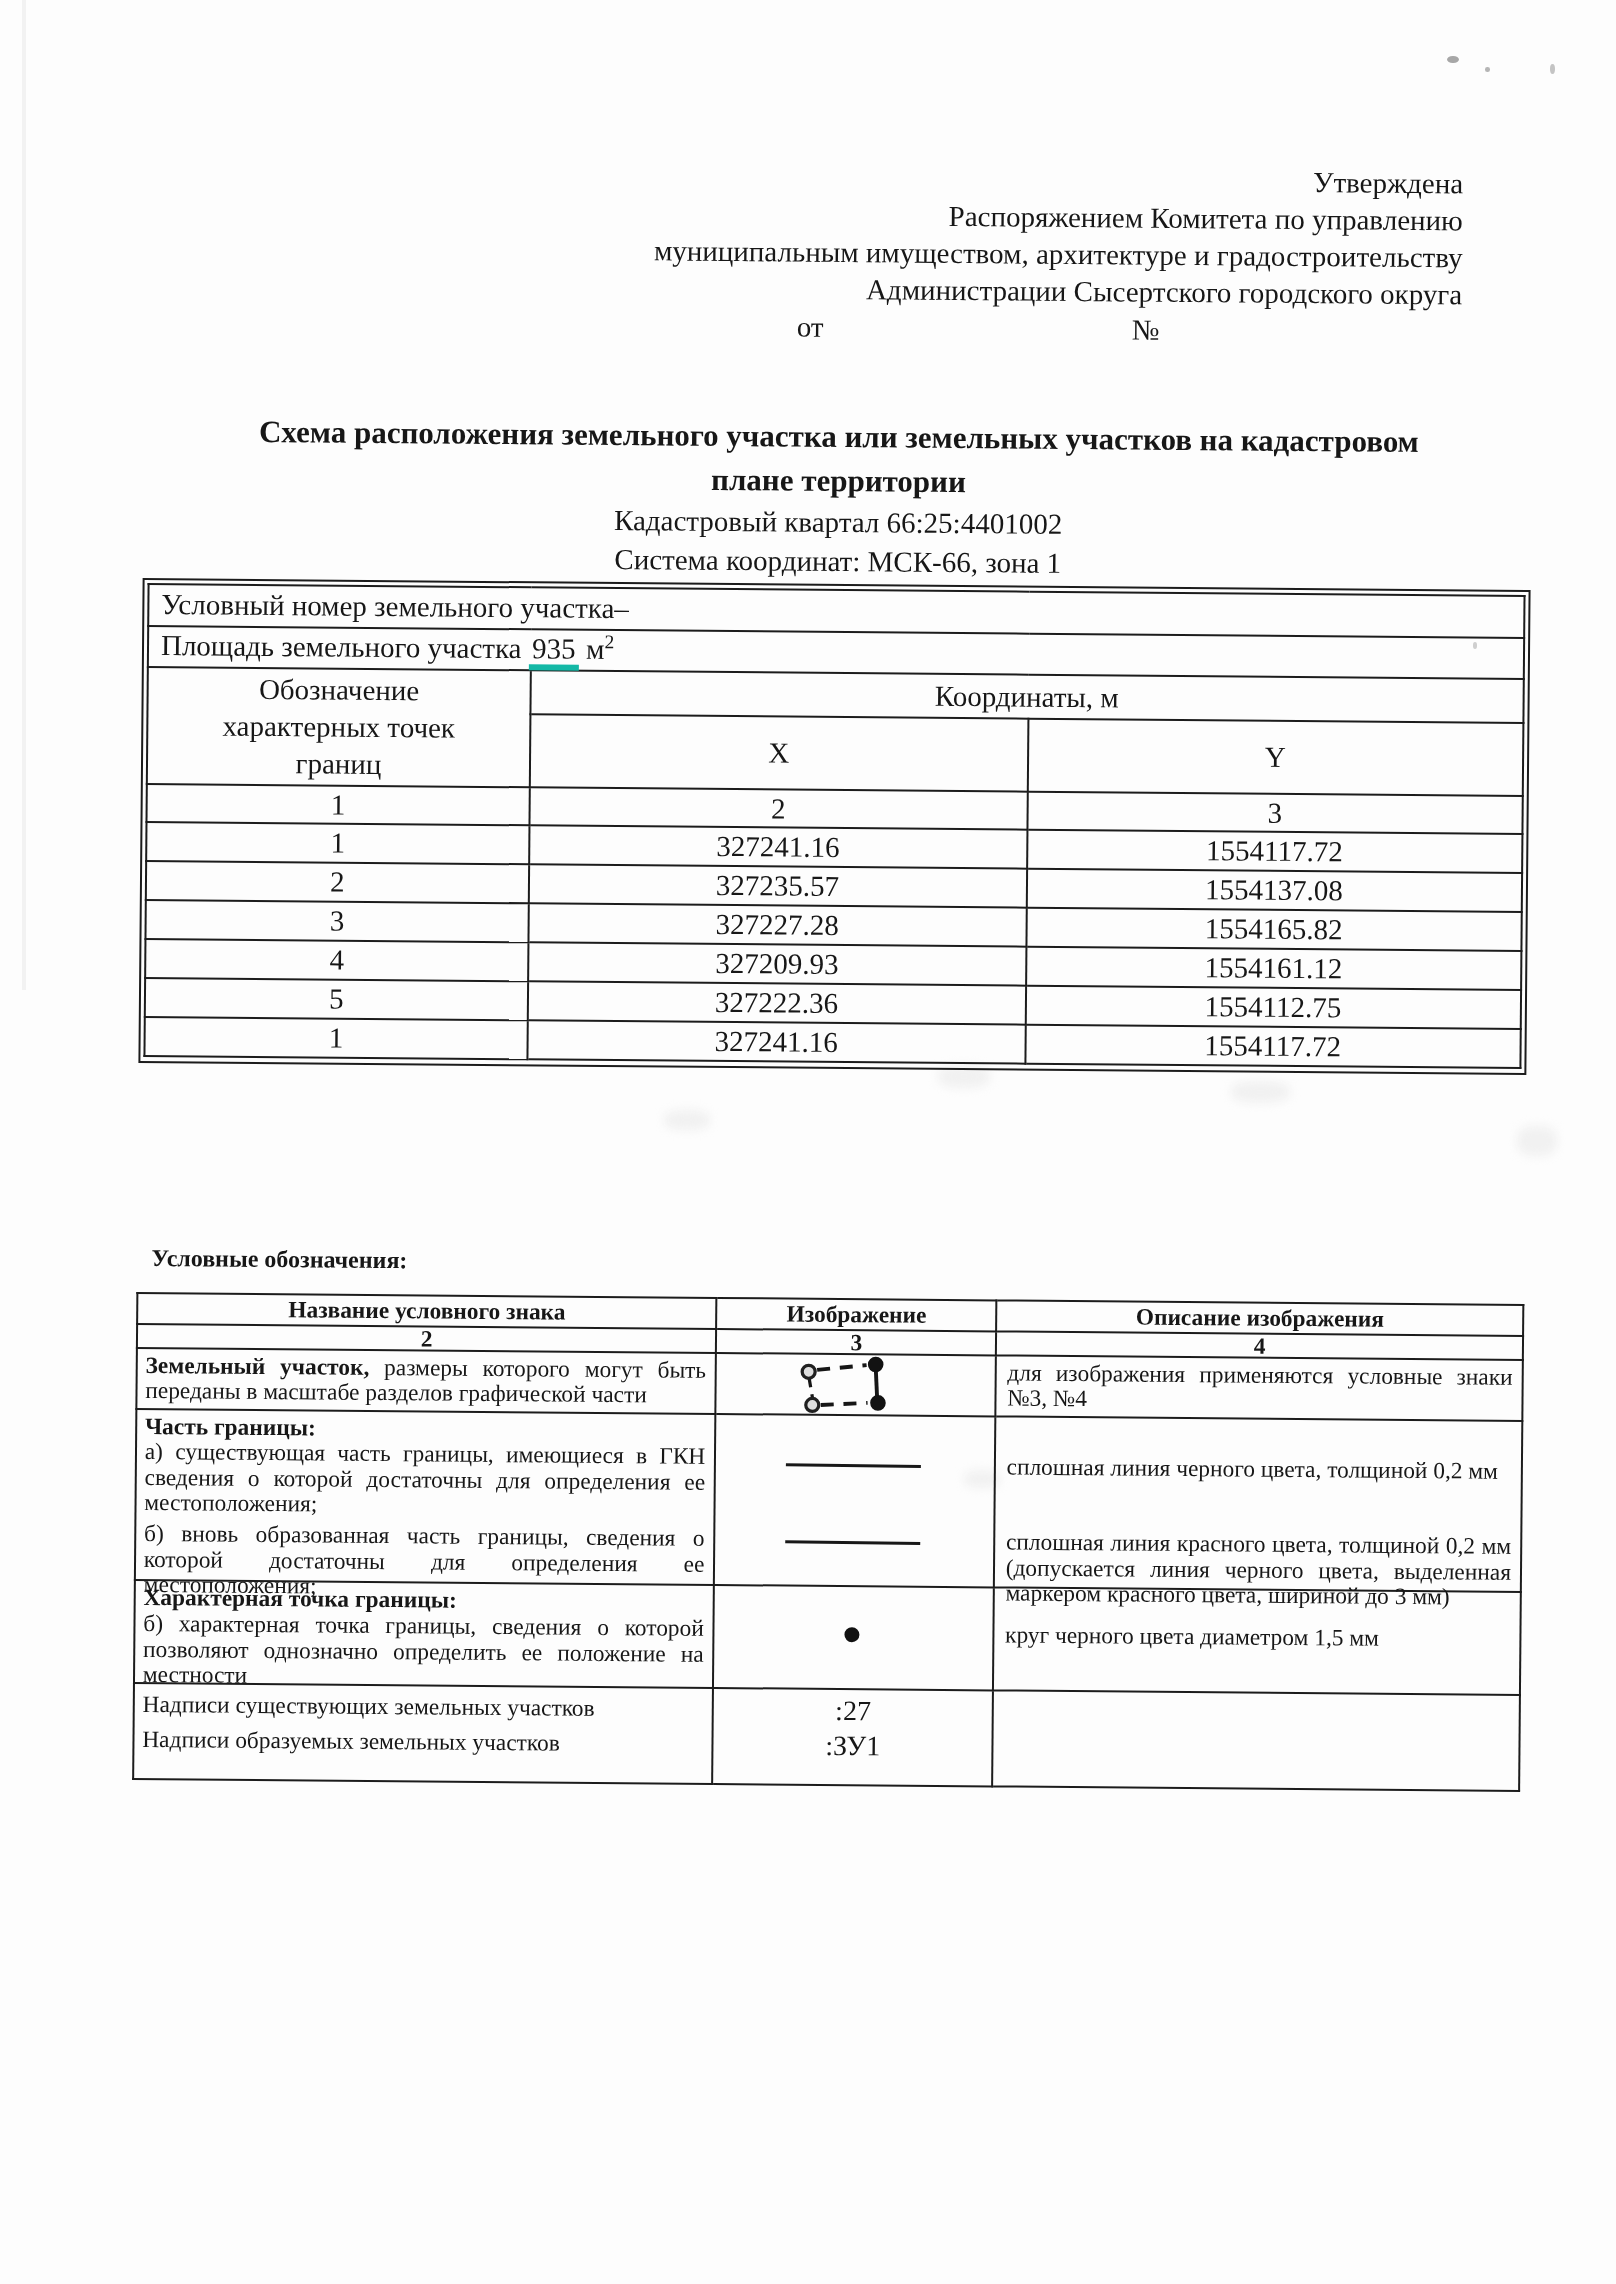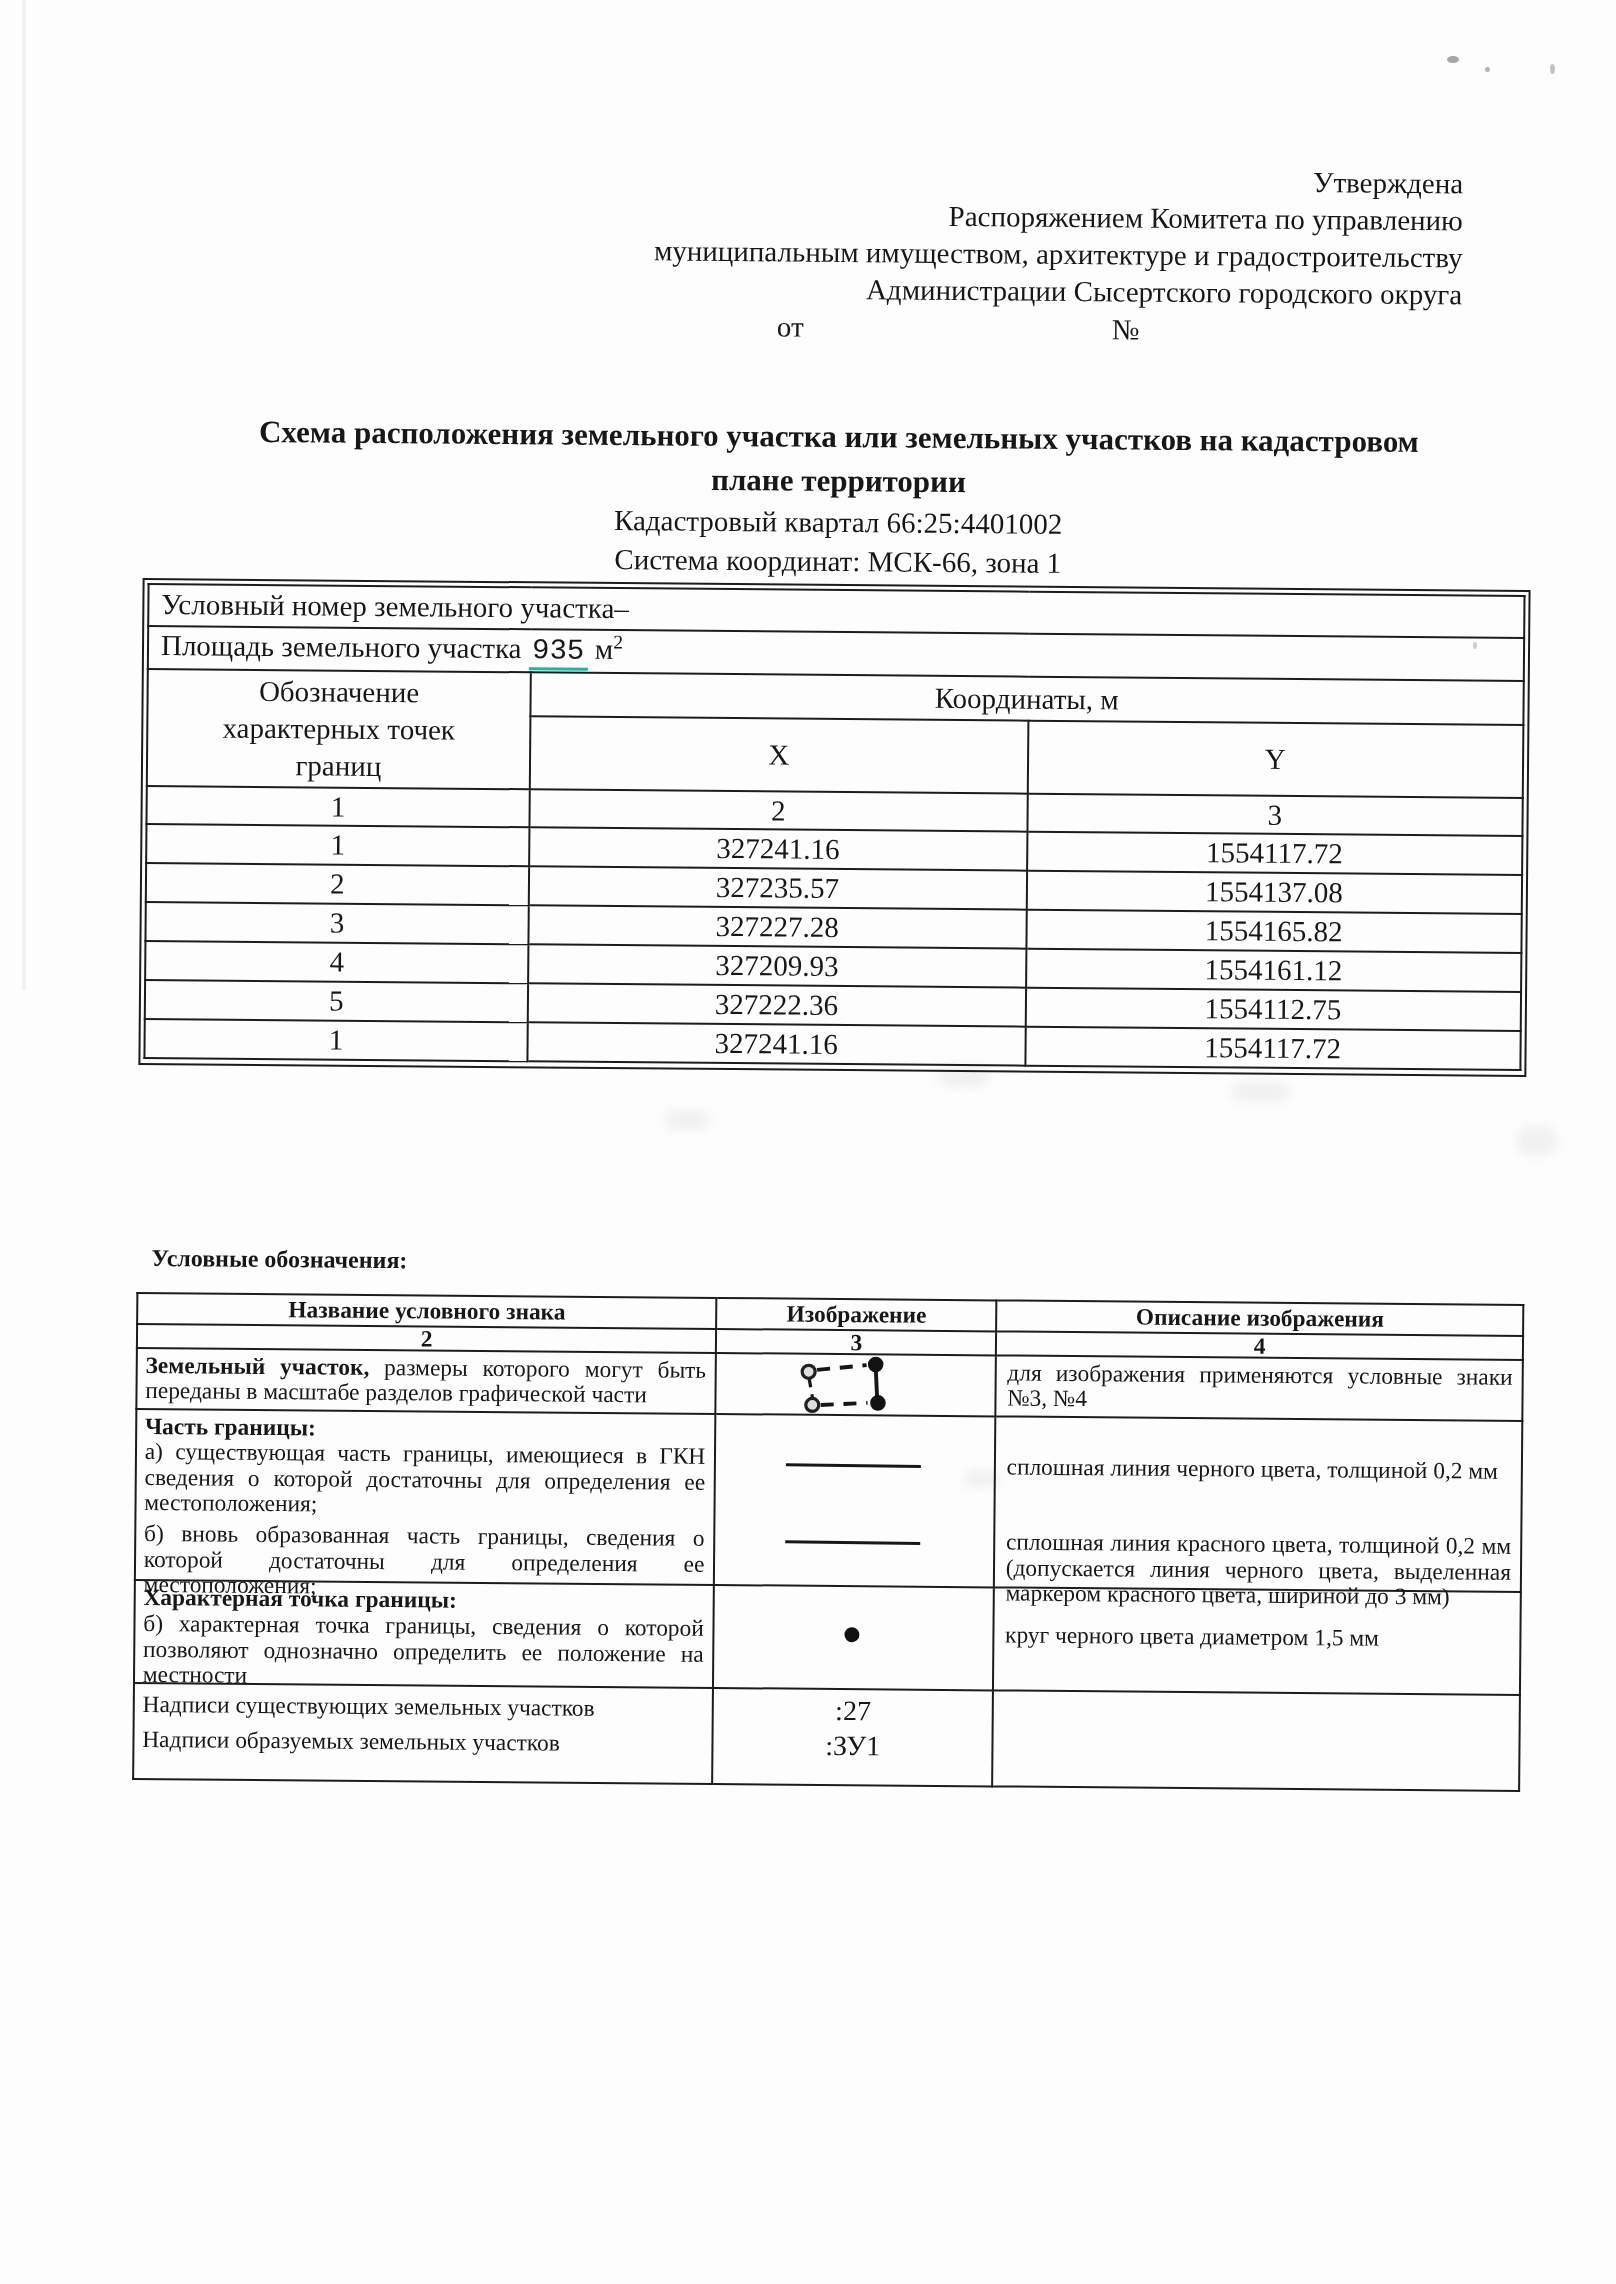--- a/index.html
+++ b/index.html
@@ -21,42 +21,42 @@
   }
   
   .edge-shadow { position:absolute; left:22px; top:0; width:3.9px; height:990px; background:#ededed; opacity:.7; }
   .speck { position:absolute; border-radius:50%; }
   .smudge { position:absolute; background:#f1f1f1; filter: blur(4.6px); border-radius: 40%; }
   
   .approval {
     position: absolute; left: 620px; top: 154px; width: 837px;
     text-align: right; font-size: 29px; line-height: 37px;
   }
-  .fromline { position: absolute; top: 305px; font-size: 29px; }
+  .fromline { position: absolute; top: 305px; font-size: 29px; margin-left: 20px; }
   .fromline.ot { left: 772px; }
   .fromline.num { left: 1107px; }
   
   .titleblock { position: absolute; left: 140px; top: 409px; width: 1390px; text-align: center; }
   .t-main { font-weight: bold; font-size: 31px; line-height: 44px; }
   .t-sub  { font-size: 29px; line-height: 39px; }
   
   .coord-frame {
     position: absolute; left: 140px; top: 578px; width: 1388px;
     border: 2px solid #1c1c1c; padding: 3.3px; background: rgba(255,255,255,0.0);
   }
   table { border-collapse: collapse; width: 100%; table-layout: fixed; }
   .coord-table td {
     border: 2px solid #1c1c1c; font-size: 29px; vertical-align: middle;
   }
   .coord-table .lpad { padding: 2.6px 11.7px 3.9px 11.7px; }
   .ctr { text-align: center; }
   .h56 { height: 38px; } .h60 { height: 40px; } .h66 { height: 44px; }
   .h112 { height: 73px; } .h59 { height: 39px; }
   .desig-cell { padding: 0 56px; line-height: 37px; text-align: center; }
-  .u-val { border-bottom: 3px solid #14b8a6; padding: 0 3.3px; font-family: Liberation Mono, monospace; }
+  .u-val { border-bottom: 6px solid #14b8a6; padding: 0 3.3px; }
   sup { font-size: 19.5px; vertical-align: super; line-height: 0; }
   
   .legend-caption { position: absolute; left: 155px; top: 1245px; font-size: 24px; font-weight: bold; }
   .legend-table {
     position: absolute; left: 140px; top: 1292px; width: 1388px;
     border: 2px solid #1c1c1c;
   }
   .legend-table td { border: 2px solid #1c1c1c; font-size: 23.4px; vertical-align: top; }
   .lg-head { font-weight: bold; text-align: center; vertical-align: middle !important; height: 31px; }
   .lg-num  { font-weight: bold; text-align: center; height: 23.4px; line-height: 22px; font-size: 22px; }

